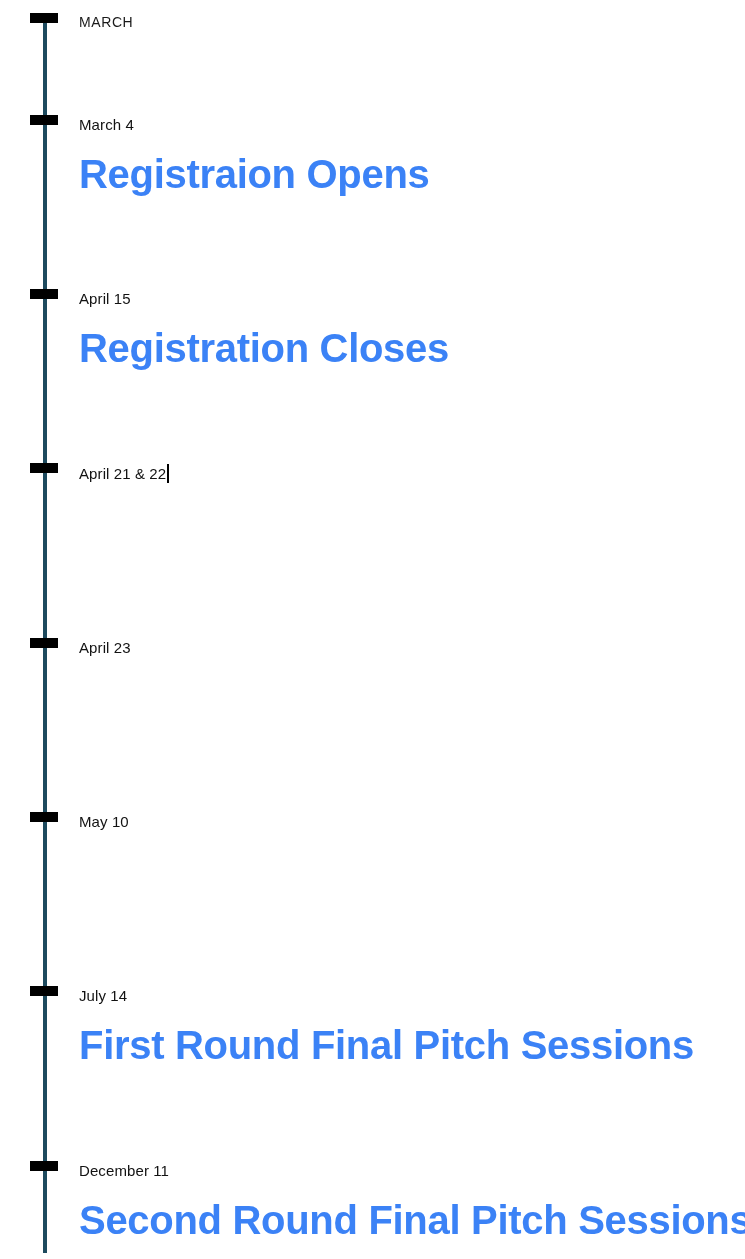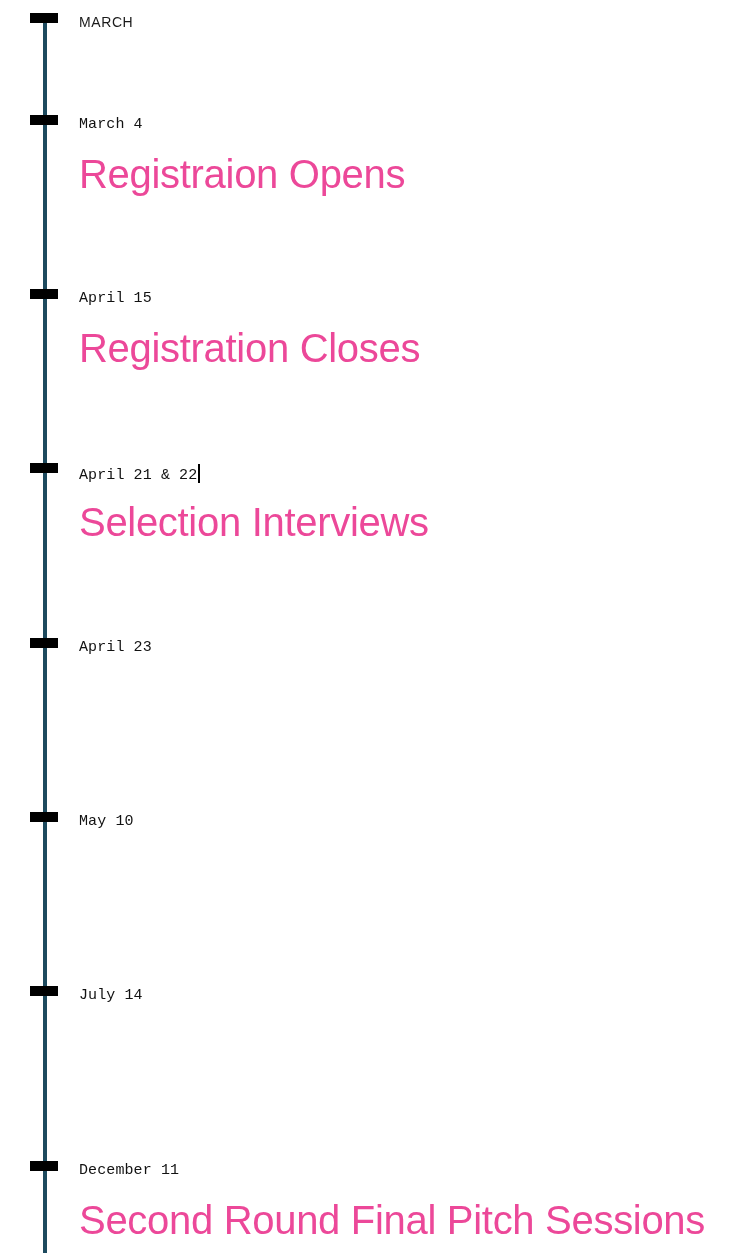--- a/index.html
+++ b/index.html
@@ -49,39 +49,38 @@
   .date {
     position: absolute;
     left: 65px;
     top: 1px;
     font-size: 15px;
     line-height: 17px;
     letter-spacing: 0.1px;
     color: #121212;
     white-space: nowrap;
     cursor: text;
-    font-family: Liberation Mono, monospace;
   }
   .caret {
     display: inline-block;
     width: 1.5px;
     height: 19px;
     vertical-align: -4px;
     margin-left: 1px;
   }
   .title {
     position: absolute;
     left: 65px;
     top: 36px;
     margin: 0;
     font-size: 40px;
     line-height: 46px;
-    font-weight: 400;
+    font-weight: 700;
     letter-spacing: -0.3px;
-    color: #ec4899;
+    color: #3b82f6;
     white-space: nowrap;
     cursor: text;
   }
 </style>
 </head>
 <body style="background: rgb(255, 255, 255);">
 
 <div class="timeline">
   <div class="timeline-line" style="background: rgb(29, 74, 94);"></div>
 
@@ -99,36 +98,36 @@
 
     <div class="entry" style="top: 289px; text-align: center;">
       <span class="tick" style="background: rgb(0, 0, 0);"></span>
       <div class="date"><span class="date-text">April 15</span></div>
       <h2 class="title">Registration Closes</h2>
     </div>
 
     <div class="entry" style="top: 463px;">
       <span class="tick" style="background: rgb(0, 0, 0);"></span>
       <div class="date"><span class="date-text">April 21 &amp; 22</span><span class="caret" style="background: rgb(0, 0, 0);"></span></div>
-      <h2 class="title">Selection Interviews</h2>
     </div>
 
     <div class="entry" style="top: 638px;">
       <span class="tick" style="background: rgb(0, 0, 0);"></span>
       <div class="date"><span class="date-text">April 23</span></div>
     </div>
 
     <div class="entry" style="top: 812px;">
       <span class="tick" style="background: rgb(0, 0, 0);"></span>
       <div class="date"><span class="date-text">May 10</span></div>
     </div>
 
     <div class="entry" style="top: 986px;">
       <span class="tick" style="background: rgb(0, 0, 0);"></span>
       <div class="date"><span class="date-text">July 14</span></div>
+      <h2 class="title">First Round Final Pitch Sessions</h2>
     </div>
 
     <div class="entry" style="top: 1161px;">
       <span class="tick" style="background: rgb(0, 0, 0);"></span>
       <div class="date"><span class="date-text">December 11</span></div>
       <h2 class="title">Second Round Final Pitch Sessions</h2>
     </div>
   </div>
 
 </div>

